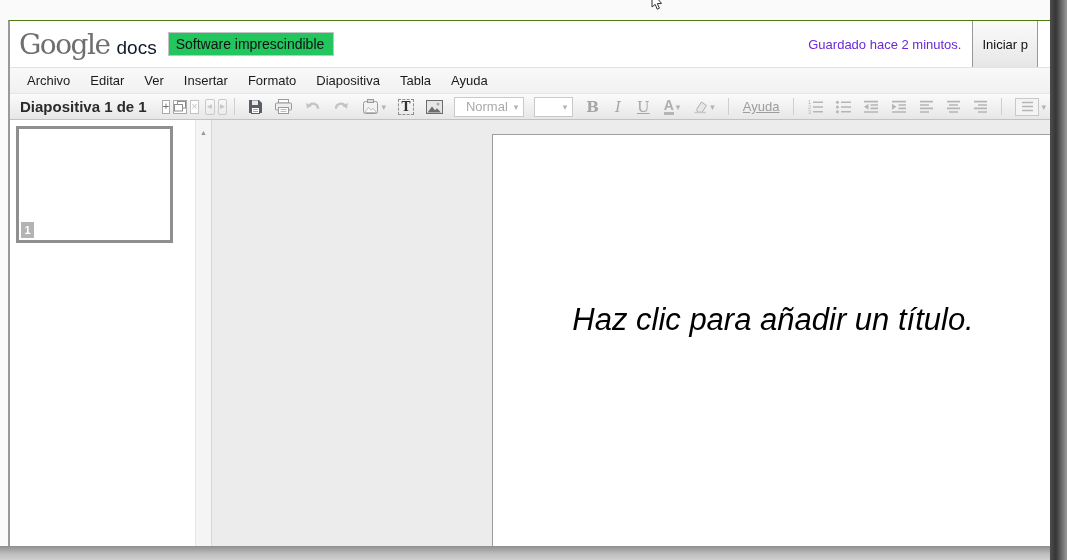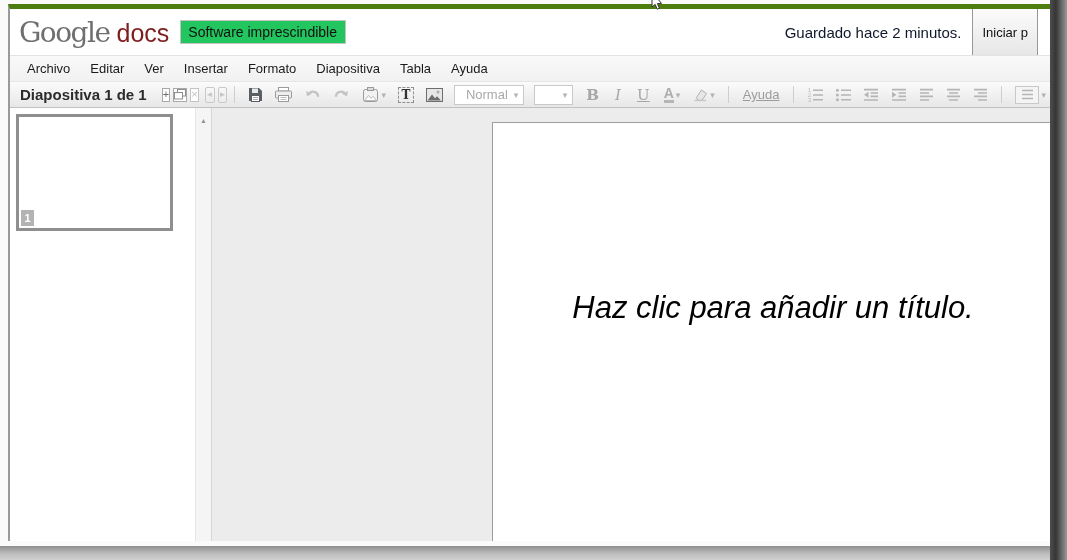--- a/index.html
+++ b/index.html
@@ -1,36 +1,36 @@
 <!DOCTYPE html>
 <html><head>
 <meta charset="utf-8">
 <style>
   * { margin:0; padding:0; box-sizing:border-box; }
   body { width:1067px; height:560px; overflow:hidden; font-family:"Liberation Sans",sans-serif; }
   .stage { position:relative; width:1067px; height:560px; background:#fafafa; overflow:hidden; }
 
   
-  .window { position:absolute; left:8px; top:4px; width:1044px; height:537px;
-            background:#fff; border-left:2px solid #9a9a9a; border-top:5px solid #4d7c0f;
+  .window { position:absolute; left:8px; top:20px; width:1044px; height:537px;
+            background:#fff; border-left:2px solid #9a9a9a; border-top:1px solid #4d7c0f;
             display:flex; flex-direction:column; overflow:hidden; }
   .right-shade { position:absolute; right:0; top:0; width:17px; height:560px; z-index:40;
                  background:linear-gradient(to right,#4d4d4d 0%,#353535 35%,#9a9a9a 100%); }
   .bottom-shade { position:absolute; left:0; top:546px; width:1067px; height:14px; z-index:30;
                   background:linear-gradient(to bottom,#8e8e8e 0%,#bdbdbd 55%,#d0d0d0 100%); }
 
   
   .header { height:46px; background:#fff; display:flex; align-items:center; padding-left:9px; flex:none; }
   .logo { display:flex; align-items:baseline; cursor:pointer; }
   .logo-google { font-family:"DejaVu Serif",serif; font-size:28px; color:#6f6f6f; letter-spacing:-1.5px; }
-  .logo-docs { font-size:25px; color:#7f1d1d; margin-left:7px; }
+  .logo-docs { font-size:19px; color:#0f172a; margin-left:7px; }
   .doc-title { margin-left:11px; width:166px; height:24px; border:1px solid #c4c4c4; font-size:14px;
                color:#111; padding:0 7px; font-family:"Liberation Sans",sans-serif; background:#22c55e; }
   .header-right { margin-left:auto; display:flex; align-items:center; gap:11px; padding-right:14px; }
-  .save-status { font-size:15px; color:#0f172a; white-space:nowrap; }
+  .save-status { font-size:13px; color:#6d28d9; white-space:nowrap; }
   .start-btn { font-size:13px; color:#111; padding:20px 9px; border:1px solid #989898; border-radius:2px;
                background:linear-gradient(#fdfdfd,#e4e4e4); white-space:nowrap;
                font-family:"Liberation Sans",sans-serif; cursor:pointer; }
 
   
   .menubar { height:26px; flex:none; background:linear-gradient(#f9f9f9,#f1f1f1);
              border-top:1px solid #e3e3e3; display:flex; align-items:center; padding-left:7px; }
   .menu-item { font-size:13px; color:#1a1a1a; padding:0 10px; cursor:pointer; }
 
   

